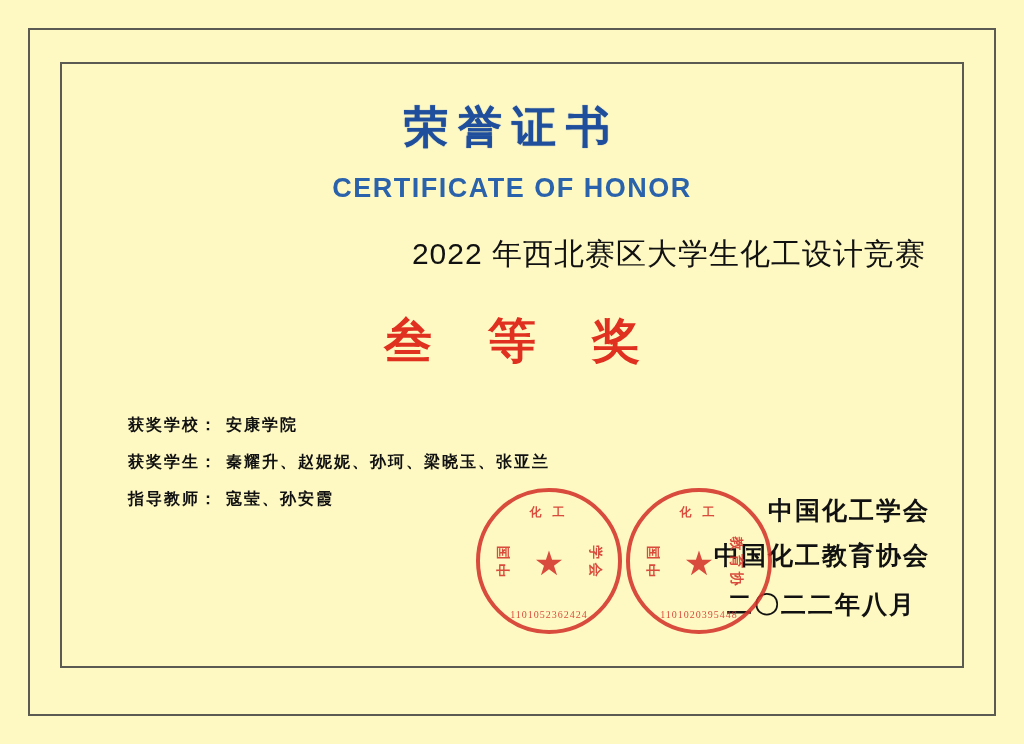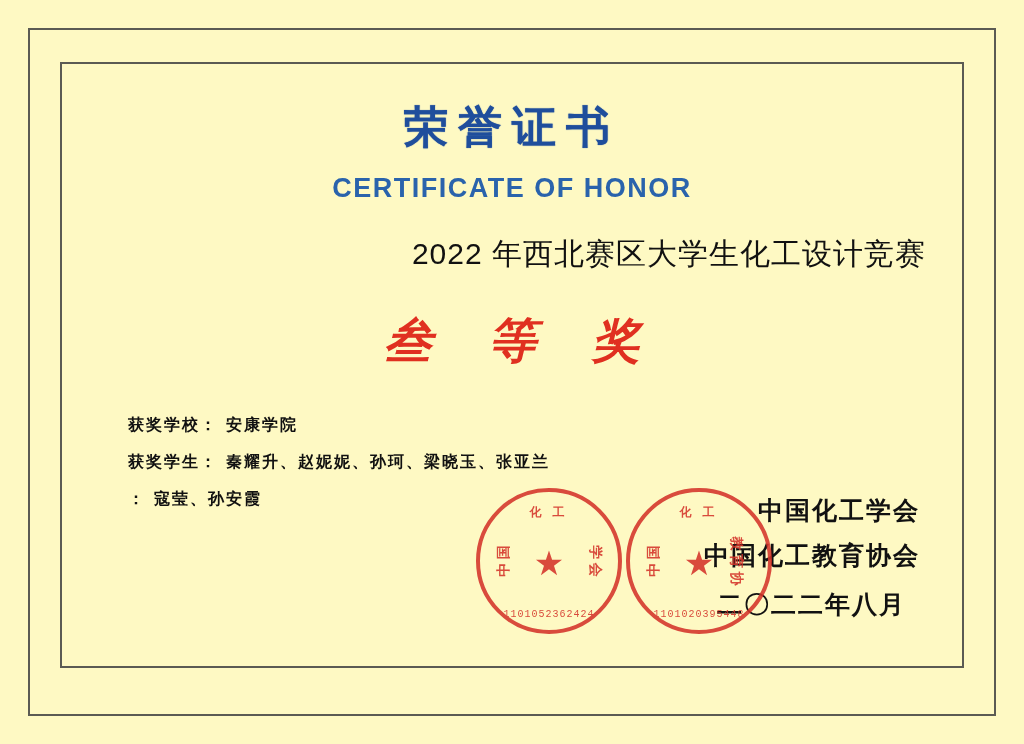--- a/index.html
+++ b/index.html
@@ -85,21 +85,20 @@
 
   .award {
     text-align: center;
     color: #e03020;
     font-family: "Liberation Serif", serif;
     font-weight: bold;
     font-size: 48px;
     letter-spacing: 22px;
     margin-top: 34px;
     text-indent: 22px;
-    font-style: italic;
   }
 
   .fields {
     margin-top: 42px;
     padding-left: 30px;
     color: #111111;
   }
   .field-row {
     display: flex;
     align-items: baseline;
@@ -172,21 +171,21 @@
   }
   .stamp-bottom-text {
     position: absolute;
     left: 0;
     right: 0;
     bottom: 10px;
     text-align: center;
     color: #d4342a;
     font-size: 10px;
     letter-spacing: 1px;
-    font-family: Liberation Mono, monospace;
+    font-family: Liberation Serif, serif;
   }
   .stamp-side-left {
     position: absolute;
     left: 8px;
     top: 50%;
     transform: translateY(-50%) rotate(-90deg);
     color: #d4342a;
     font-size: 14px;
     font-family: "Liberation Serif", serif;
     font-weight: bold;
@@ -197,21 +196,21 @@
     top: 50%;
     transform: translateY(-50%) rotate(90deg);
     color: #d4342a;
     font-size: 14px;
     font-family: "Liberation Serif", serif;
     font-weight: bold;
   }
 
   .org-lines {
     position: absolute;
-    left: 68px;
+    left: 78px;
     top: 14px;
     width: 390px;
     color: #111111;
     font-family: "Liberation Serif", serif;
     font-weight: bold;
   }
   .org-line1 {
     font-size: 25px;
     letter-spacing: 2px;
     text-align: right;
@@ -257,20 +256,21 @@
         <span class="field-value">安康学院</span>
       </div>
 
       <div class="field-row">
         <span class="field-label">获奖学生</span>
         <span class="field-colon">：</span>
         <span class="field-value">秦耀升、赵妮妮、孙珂、梁晓玉、张亚兰</span>
       </div>
 
       <div class="field-row">
+        <span class="field-label">指导教师</span>
         <span class="field-colon">：</span>
         <span class="field-value">寇莹、孙安霞</span>
       </div>
 
     </div>
 
     <div class="seal-area">
 
       <div class="org-lines">
         <div class="org-line1">中国化工学会</div>

